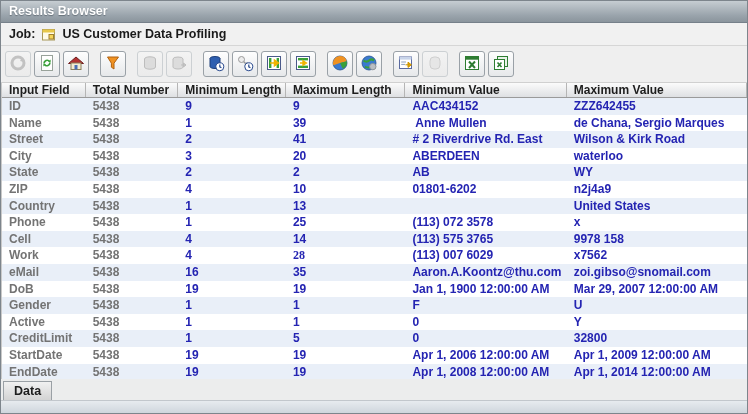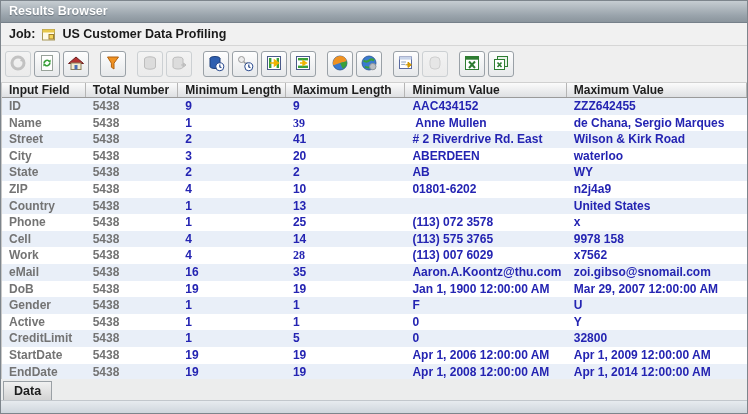--- a/index.html
+++ b/index.html
@@ -214,21 +214,21 @@
           <div class="td k" style="width: 93px;">5438</div>
           <div class="td v" style="width: 108px;">9</div>
           <div class="td v" style="width: 120px;">9</div>
           <div class="td v" style="width: 162px;">AAC434152</div>
           <div class="td v" style="width: 181px;">ZZZ642455</div>
         </div>
         <div class="tr">
           <div class="td k" style="width: 84px;">Name</div>
           <div class="td k" style="width: 93px;">5438</div>
           <div class="td v" style="width: 108px;">1</div>
-          <div class="td v" style="width: 120px; font-family: Liberation Serif, serif;">39</div>
+          <div class="td v" style="width: 120px;">39</div>
           <div class="td v" style="width: 162px;"> Anne Mullen</div>
           <div class="td v" style="width: 181px;">de Chana, Sergio Marques</div>
         </div>
         <div class="tr alt">
           <div class="td k" style="width: 84px;">Street</div>
           <div class="td k" style="width: 93px;">5438</div>
           <div class="td v" style="width: 108px;">2</div>
           <div class="td v" style="width: 120px;">41</div>
           <div class="td v" style="width: 162px;"># 2 Riverdrive Rd. East</div>
           <div class="td v" style="width: 181px;">Wilson &amp; Kirk Road</div>

